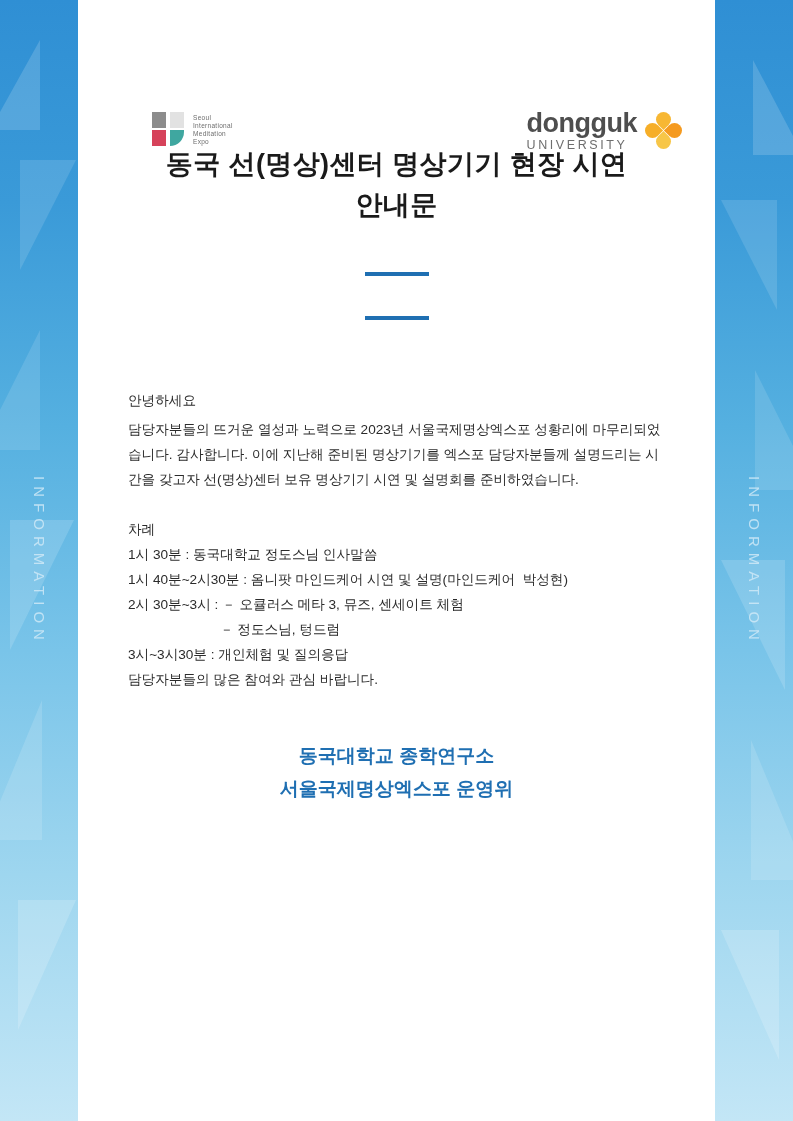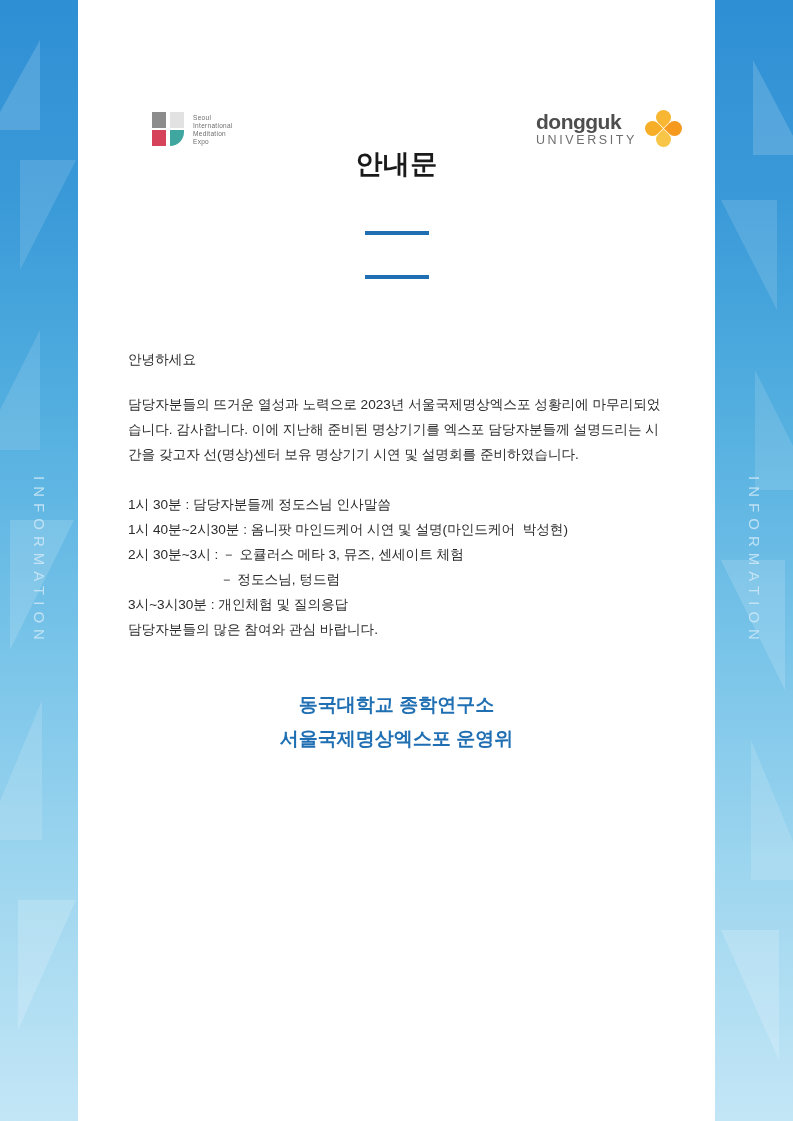--- a/index.html
+++ b/index.html
@@ -117,21 +117,21 @@
     top: 110px;
     display: flex;
     align-items: center;
     gap: 8px;
   }
   .logo-right .words {
     text-align: left;
     line-height: 1;
   }
   .logo-right .w1 {
-    font-size: 21px;
+    font-size: 27px;
     font-weight: bold;
     color: #4e4e4e;
     letter-spacing: -.5px;
   }
   .logo-right .w2 {
     font-size: 12.5px;
     color: #6e6e6e;
     letter-spacing: 2.6px;
     margin-top: 2px;
   }
@@ -183,21 +183,21 @@
   .meta .line2 { padding-left: 26px; }
 
   .body-block {
     margin-top: 68px;
     padding: 0 46px 0 46px;
     color: #2b2b2b;
     font-size: 13.6px;
     line-height: 1.85;
   }
   .body-block p { margin: 0; }
-  .body-block .greeting { margin-bottom: 20px; }
+  .body-block .greeting { margin-bottom: 4px; }
   .gap { height: 24px; }
 
   .agenda-head { margin-bottom: 2px; }
   .agenda-item { white-space: pre-wrap; }
   .agenda-item.ind1 { padding-left: 112px; }
   .agenda-item.ind2 { padding-left: 92px; }
 
   .closing { margin-top: 24px; }
 
   .signature {
@@ -267,35 +267,37 @@
           <span class="p1"></span>
             <span class="p2"></span>
             <span class="p3"></span>
             <span class="p4"></span>
         </div>
       </div>
 
     </div>
 
     <div class="title">
+      <div>동국 선(명상)센터 명상기기 현장 시연</div>
       <div>안내문</div>
     </div>
 
     <div class="rule"></div>
 
 
     <div class="rule bottom"></div>
 
     <div class="body-block">
       <p class="greeting">안녕하세요</p>
       <p>담당자분들의 뜨거운 열성과 노력으로 2023년 서울국제명상엑스포 성황리에 마무리되었습니다. 감사합니다. 이에 지난해 준비된 명상기기를 엑스포 담당자분들께 설명드리는 시간을 갖고자 선(명상)센터 보유 명상기기 시연 및 설명회를 준비하였습니다.</p>
 
       <div class="gap"></div>
 
-      <p class="agenda-item">1시 30분 : 담당자분들께 정도스님 인사말씀</p>
+      <p class="agenda-head">차례</p>
+      <p class="agenda-item">1시 30분 : 동국대학교 정도스님 인사말씀</p>
       <p class="agenda-item">1시 40분~2시30분 : 옴니팟 마인드케어 시연 및 설명(마인드케어  박성현)</p>
       <p class="agenda-item">2시 30분~3시 : － 오큘러스 메타 3, 뮤즈, 센세이트 체험</p>
       <p class="agenda-item ind2">－ 정도스님, 텅드럼</p>
       <p class="agenda-item">3시~3시30분 : 개인체험 및 질의응답</p>
 
       <p class="closing">담당자분들의 많은 참여와 관심 바랍니다.</p>
     </div>
 
     <div class="signature">
       <div>동국대학교 종학연구소</div>

